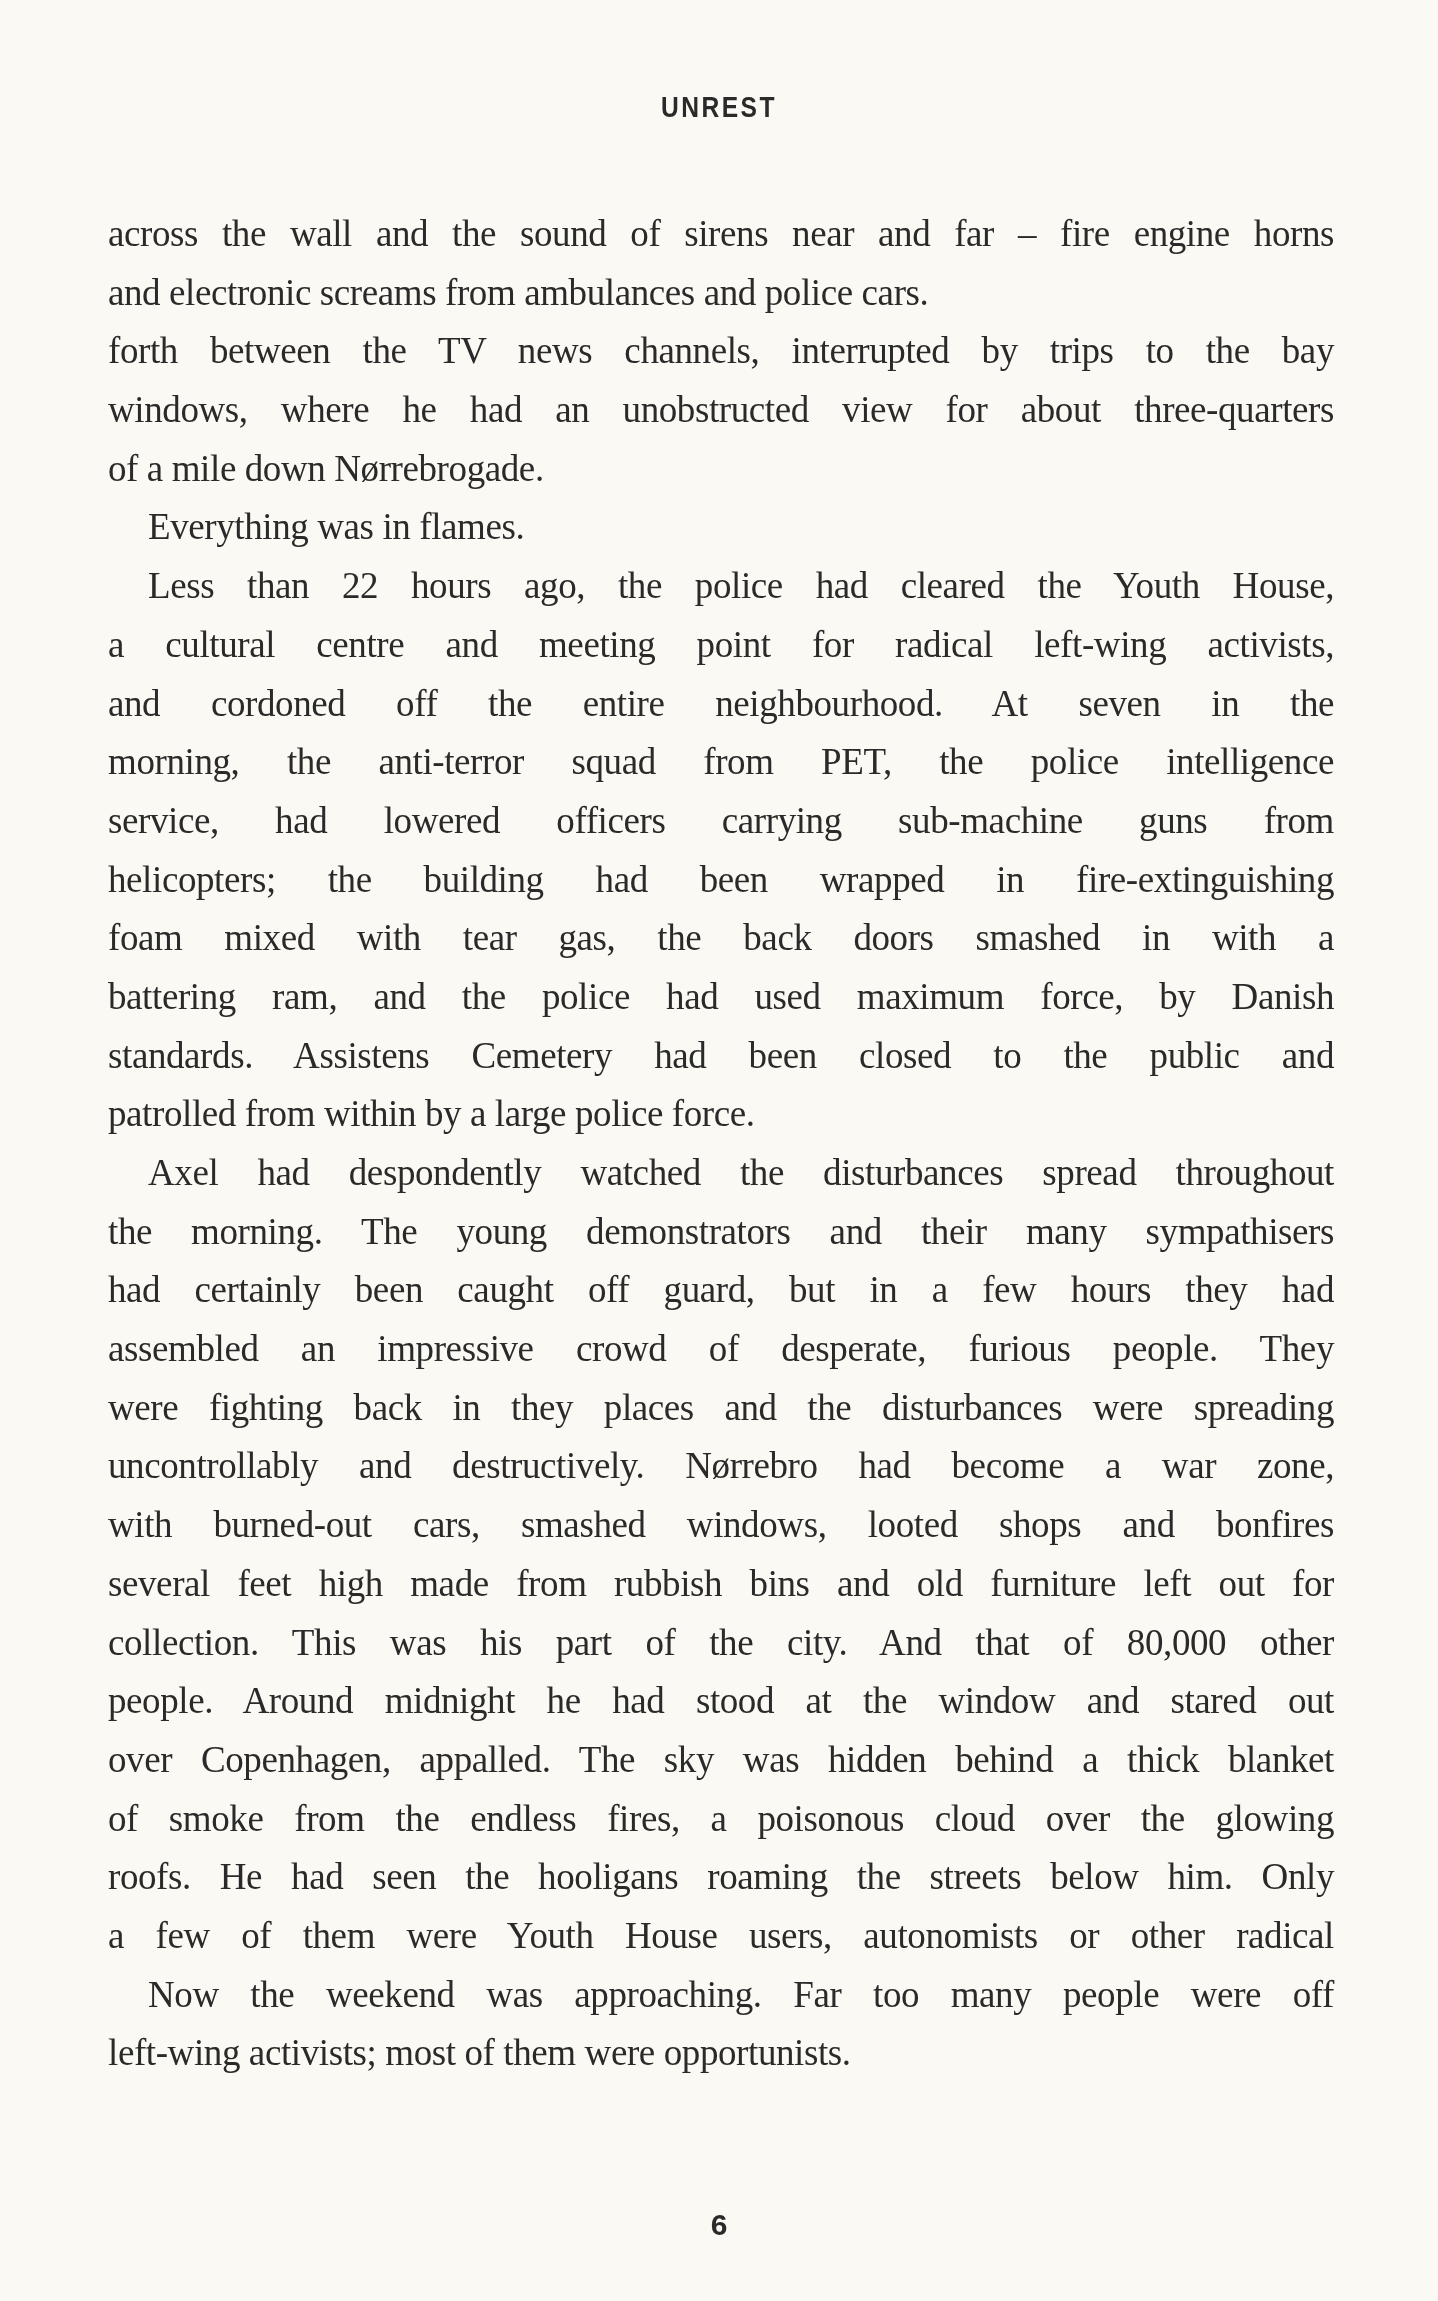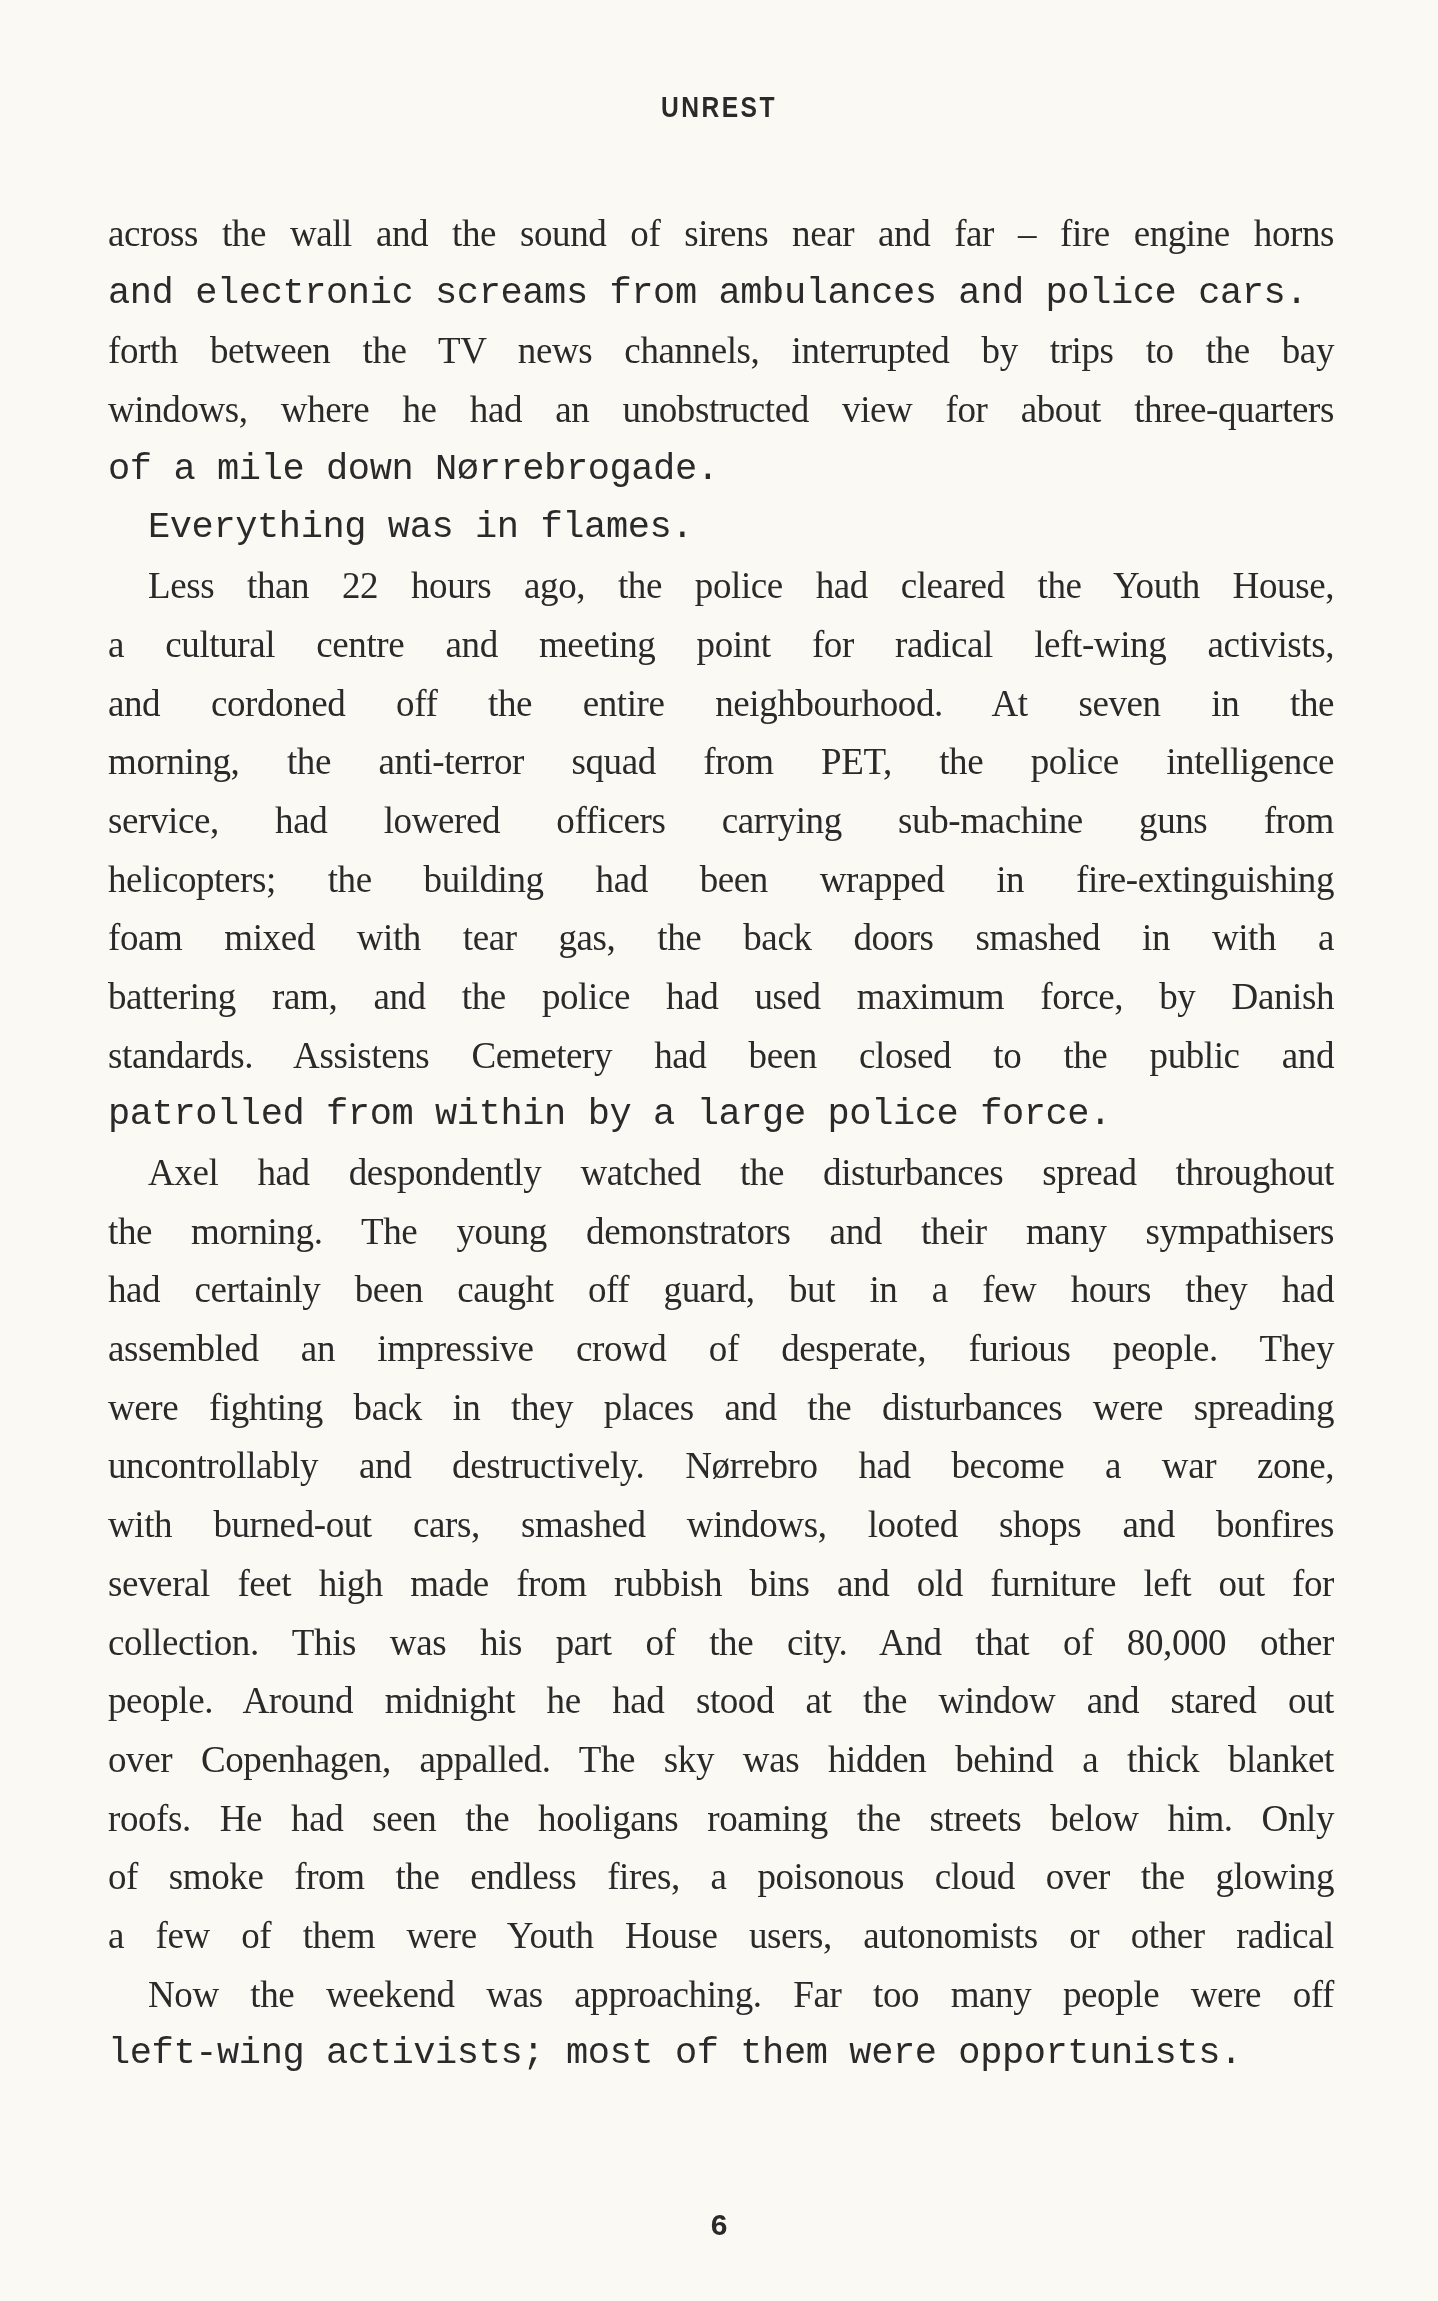--- a/index.html
+++ b/index.html
@@ -19,21 +19,21 @@
   }
   .body-text {
     position: absolute; top: 205px; left: 108px; width: 1226px;
   }
   .line {
     height: 58.7px; line-height: 58.7px;
     font-size: 37px; white-space: nowrap;
     text-align: justify; text-align-last: justify;
     letter-spacing: -0.4px;
   }
-  .line.last { text-align-last: left; font-family: Liberation Mono, monospace; }
+  .line.last { text-align-last: left; }
   .line.indent { padding-left: 40px; }
   .page-number {
     position: absolute; top: 2208px; left: 0; width: 1438px;
     text-align: center;
     font-family: "Liberation Sans", "DejaVu Sans", sans-serif;
     font-weight: bold; font-size: 30px;
   }
 </style>
 </head>
 <body>
@@ -61,20 +61,20 @@
     <div class="line">the morning. The young demonstrators and their many sympathisers</div>
     <div class="line">had certainly been caught off guard, but in a few hours they had</div>
     <div class="line">assembled an impressive crowd of desperate, furious people. They</div>
     <div class="line">were fighting back in they places and the disturbances were spreading</div>
     <div class="line">uncontrollably and destructively. Nørrebro had become a war zone,</div>
     <div class="line">with burned-out cars, smashed windows, looted shops and bonfires</div>
     <div class="line">several feet high made from rubbish bins and old furniture left out for</div>
     <div class="line">collection. This was his part of the city. And that of 80,000 other</div>
     <div class="line">people. Around midnight he had stood at the window and stared out</div>
     <div class="line">over Copenhagen, appalled. The sky was hidden behind a thick blanket</div>
+    <div class="line">of smoke from the endless fires, a poisonous cloud over the glowing</div>
     <div class="line">roofs. He had seen the hooligans roaming the streets below him. Only</div>
-    <div class="line">of smoke from the endless fires, a poisonous cloud over the glowing</div>
     <div class="line">a few of them were Youth House users, autonomists or other radical</div>
     <div class="line indent">Now the weekend was approaching. Far too many people were off</div>
     <div class="line last">left-wing activists; most of them were opportunists.</div>
   </div>
 
 <div class="page-number">6</div>
 
 </body></html>

